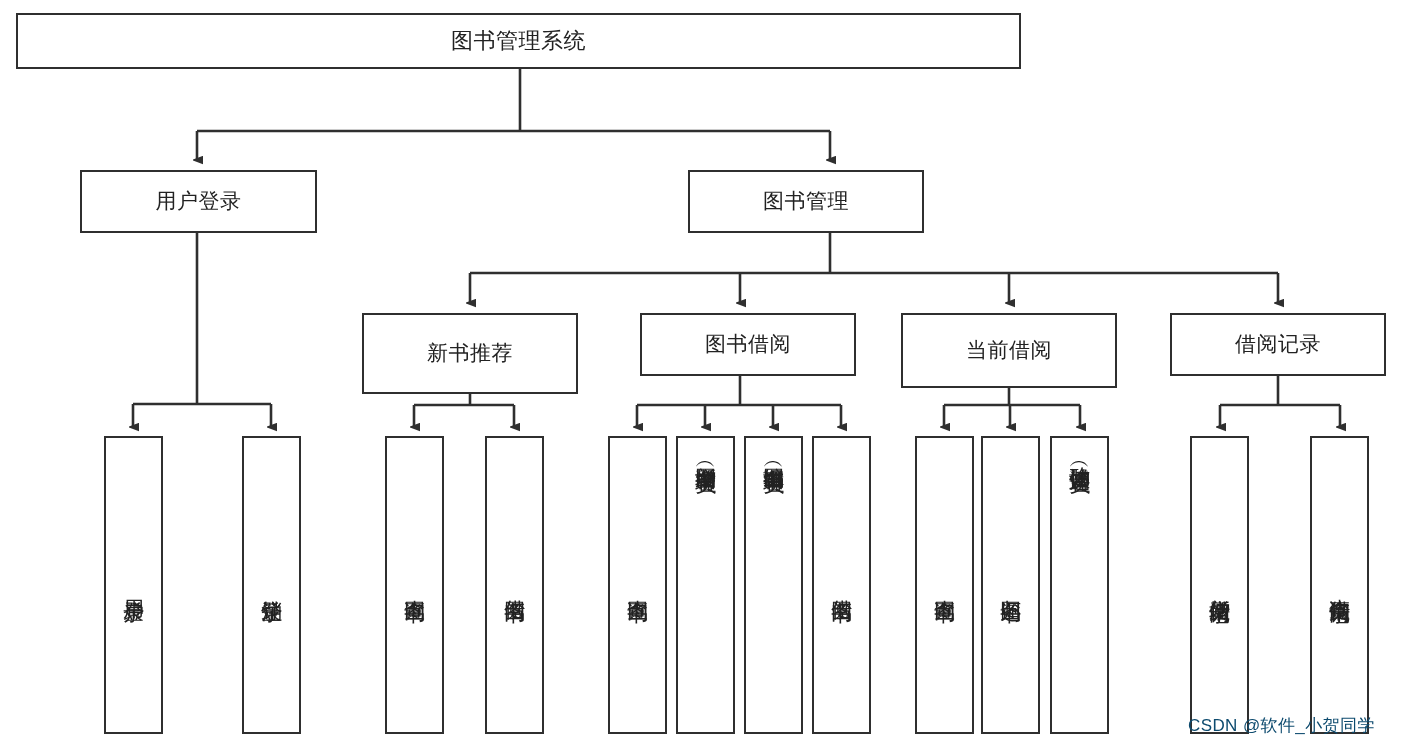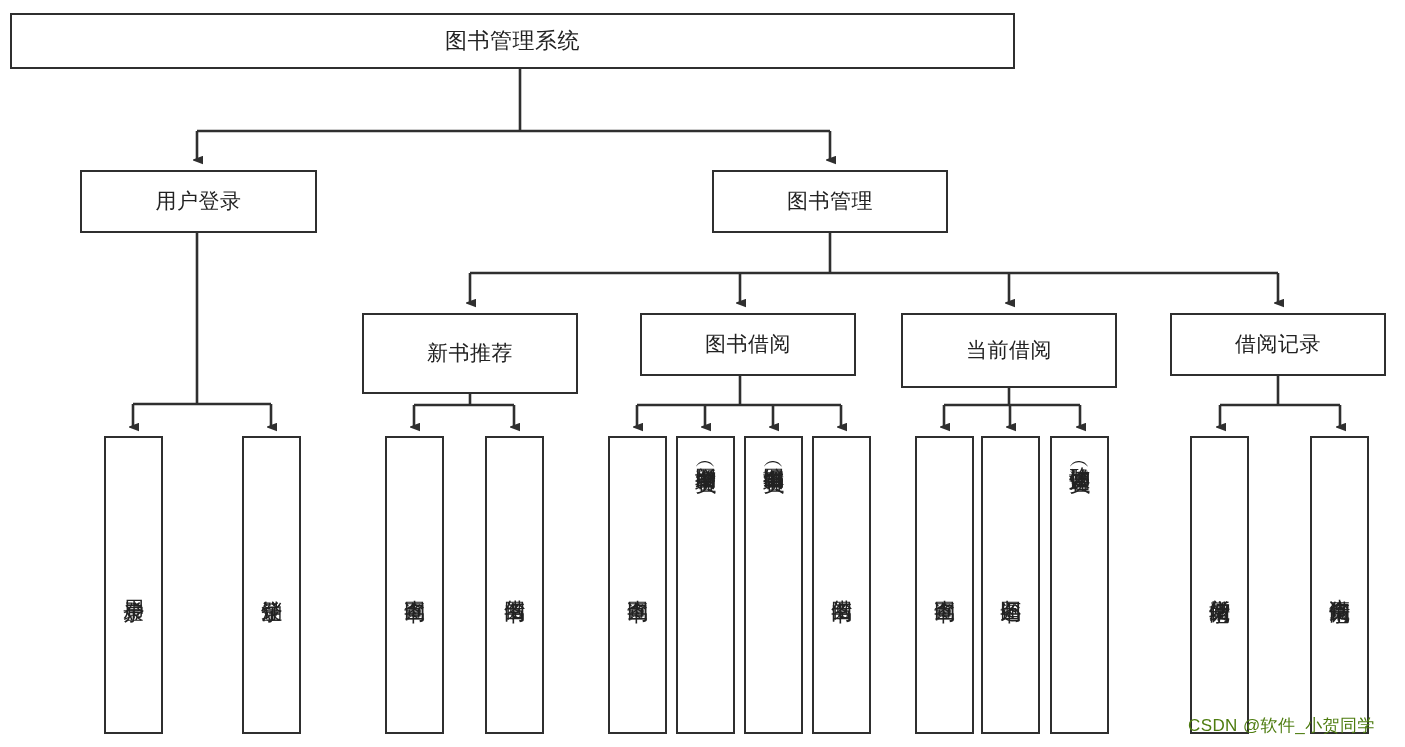--- a/index.html
+++ b/index.html
@@ -61,21 +61,21 @@
   }
   .node.v.offsetmid {
     align-items: center;
     padding-top: 0;
   }
   #watermark {
     position: absolute;
     left: 1188px;
     top: 714px;
     font-size: 17px;
-    color: #4d7c0f;
+    color: #0c4a6e;
     white-space: nowrap;
     letter-spacing: 0.4px;
   }
 </style>
 </head>
 <body>
 
 <div id="canvas">
 
   <svg class="wires" viewBox="0 0 1405 747">
@@ -121,28 +121,28 @@
       <path d="M1010,405 L1010,427" marker-end="url(#arrow)"></path>
       <path d="M1080,405 L1080,427" marker-end="url(#arrow)"></path>
 
       <path d="M1278,376 L1278,405"></path>
       <path d="M1220,405 L1340,405"></path>
       <path d="M1220,405 L1220,427" marker-end="url(#arrow)"></path>
       <path d="M1340,405 L1340,427" marker-end="url(#arrow)"></path>
     </g>
   </svg>
 
-  <div class="node h root" style="left:10px; top:13px; width:1005px; height:56px;">
+  <div class="node h root" style="left:16px; top:13px; width:1005px; height:56px;">
     <span class="label">图书管理系统</span>
   </div>
 
   <div class="node h" style="left:80px; top:170px; width:237px; height:63px;">
     <span class="label">用户登录</span>
   </div>
-  <div class="node h" style="left:712px; top:170px; width:236px; height:63px;">
+  <div class="node h" style="left:688px; top:170px; width:236px; height:63px;">
     <span class="label">图书管理</span>
   </div>
 
   <div class="node h" style="left:362px; top:313px; width:216px; height:81px;">
     <span class="label">新书推荐</span>
   </div>
   <div class="node h" style="left:632px; top:313px; width:216px; height:63px;margin-left:8px;">
     <span class="label">图书借阅</span>
   </div>
   <div class="node h" style="left:901px; top:313px; width:216px; height:75px;">

